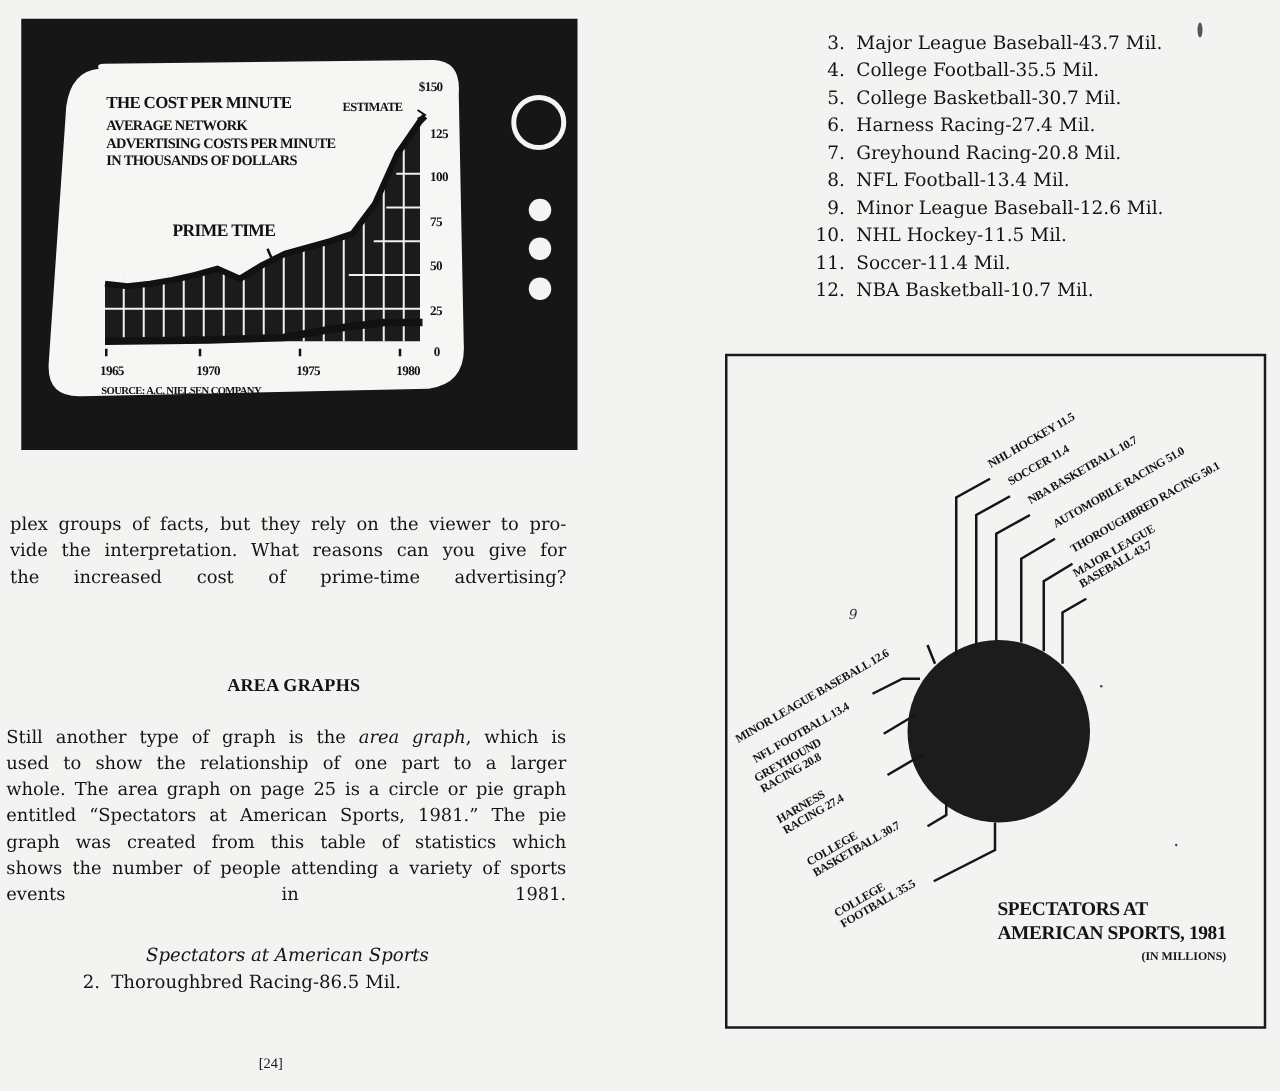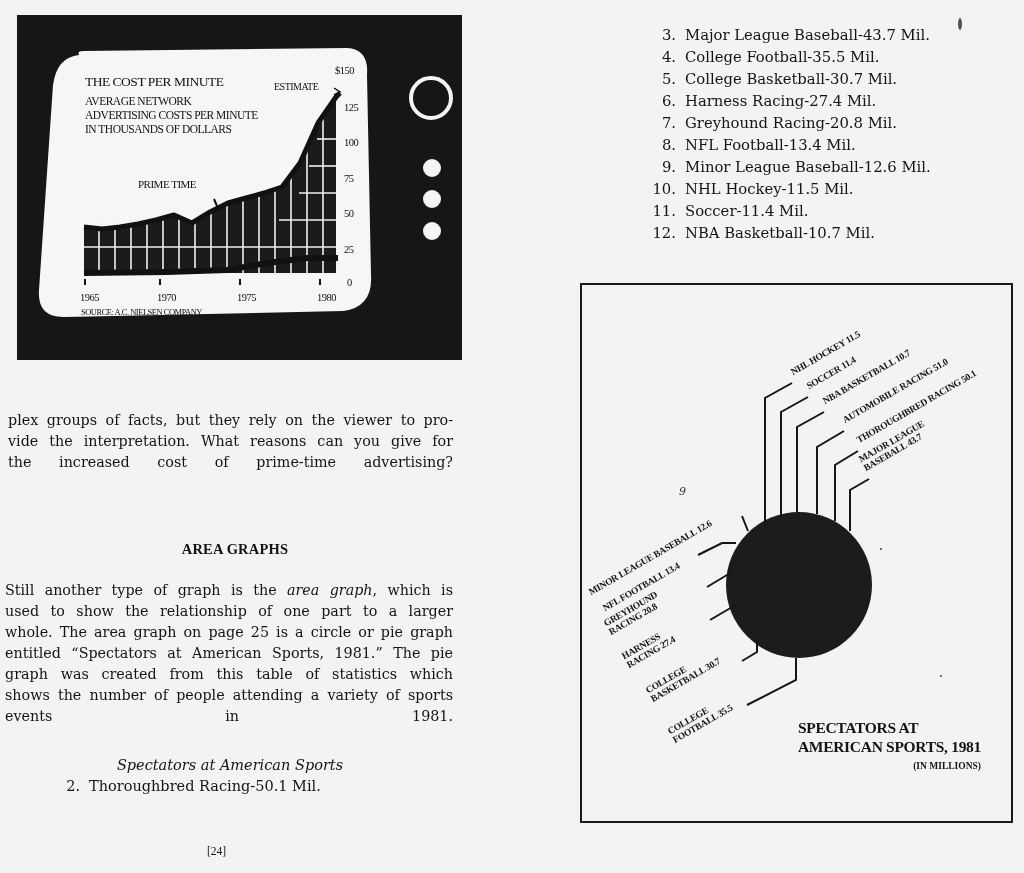--- a/index.html
+++ b/index.html
@@ -10,28 +10,28 @@
     color: #141414;
   }
   .abs { position: absolute; }
 
   
   #tv {
     left: 17px; top: 15px; width: 445px; height: 345px;
     background: #161616;
   }
   #tv svg { position: absolute; left: 0; top: 0; }
-  .tv-text { font-family: "Liberation Serif", serif; font-weight: normal; color: #111; position: absolute; white-space: nowrap; letter-spacing: -0.5px; }
+  .tv-text { font-family: "Liberation Serif", serif; font-weight: bold; color: #111; position: absolute; white-space: nowrap; letter-spacing: -0.5px; }
   #tv-title { left: 68px; top: 59px; font-size: 13.5px; }
   .tv-sub { left: 68px; font-size: 11.5px; line-height: 14px; }
   #tv-sub1 { top: 79px; }
   #tv-sub2 { top: 93px; }
   #tv-sub3 { top: 107px; }
   #tv-estimate { left: 257px; top: 66px; font-size: 10px; }
-  #tv-prime { left: 121px; top: 163px; font-size: 11px; text-align: right; }
+  #tv-prime { left: 121px; top: 163px; font-size: 14px; text-align: right; }
   .tv-ytick { left: 316px; font-size: 10.5px; }
   .tv-xtick { font-size: 10.5px; top: 277px; }
   #tv-source { left: 64px; top: 292px; font-size: 8.5px; }
 
   
   .para {
     font-family: "DejaVu Serif", serif;
     font-size: 14.3px; line-height: 21px;
     text-align: justify; text-align-last: justify;
     font-weight: 500;
@@ -175,21 +175,21 @@
   <span class="line just">whole. The area graph on page 25 is a circle or pie graph</span>
   <span class="line just">entitled “Spectators at American Sports, 1981.” The pie</span>
   <span class="line just">graph was created from this table of statistics which</span>
   <span class="line just">shows the number of people attending a variety of sports</span>
   <span class="line">events in 1981.</span>
 </div>
 
 <div id="table-title" class="abs">Spectators at American Sports</div>
 
 <div id="left-list" class="abs">
-  <div class="list-item"><span class="list-num">2.</span><span>Thoroughbred Racing-50.1 Mil.</span></div>
+  <div class="list-item"><span class="list-num">2.</span><span>Thoroughbred Racing-86.5 Mil.</span></div>
 </div>
 
 <div id="page-num" class="abs">[24]</div>
 
 <div id="right-list" class="abs">
   <div class="list-item"><span class="list-num">3.</span><span>Major League Baseball-43.7 Mil.</span></div>
   <div class="list-item"><span class="list-num">4.</span><span>College Football-35.5 Mil.</span></div>
   <div class="list-item"><span class="list-num">5.</span><span>College Basketball-30.7 Mil.</span></div>
   <div class="list-item"><span class="list-num">6.</span><span>Harness Racing-27.4 Mil.</span></div>
   <div class="list-item"><span class="list-num">7.</span><span>Greyhound Racing-20.8 Mil.</span></div>

